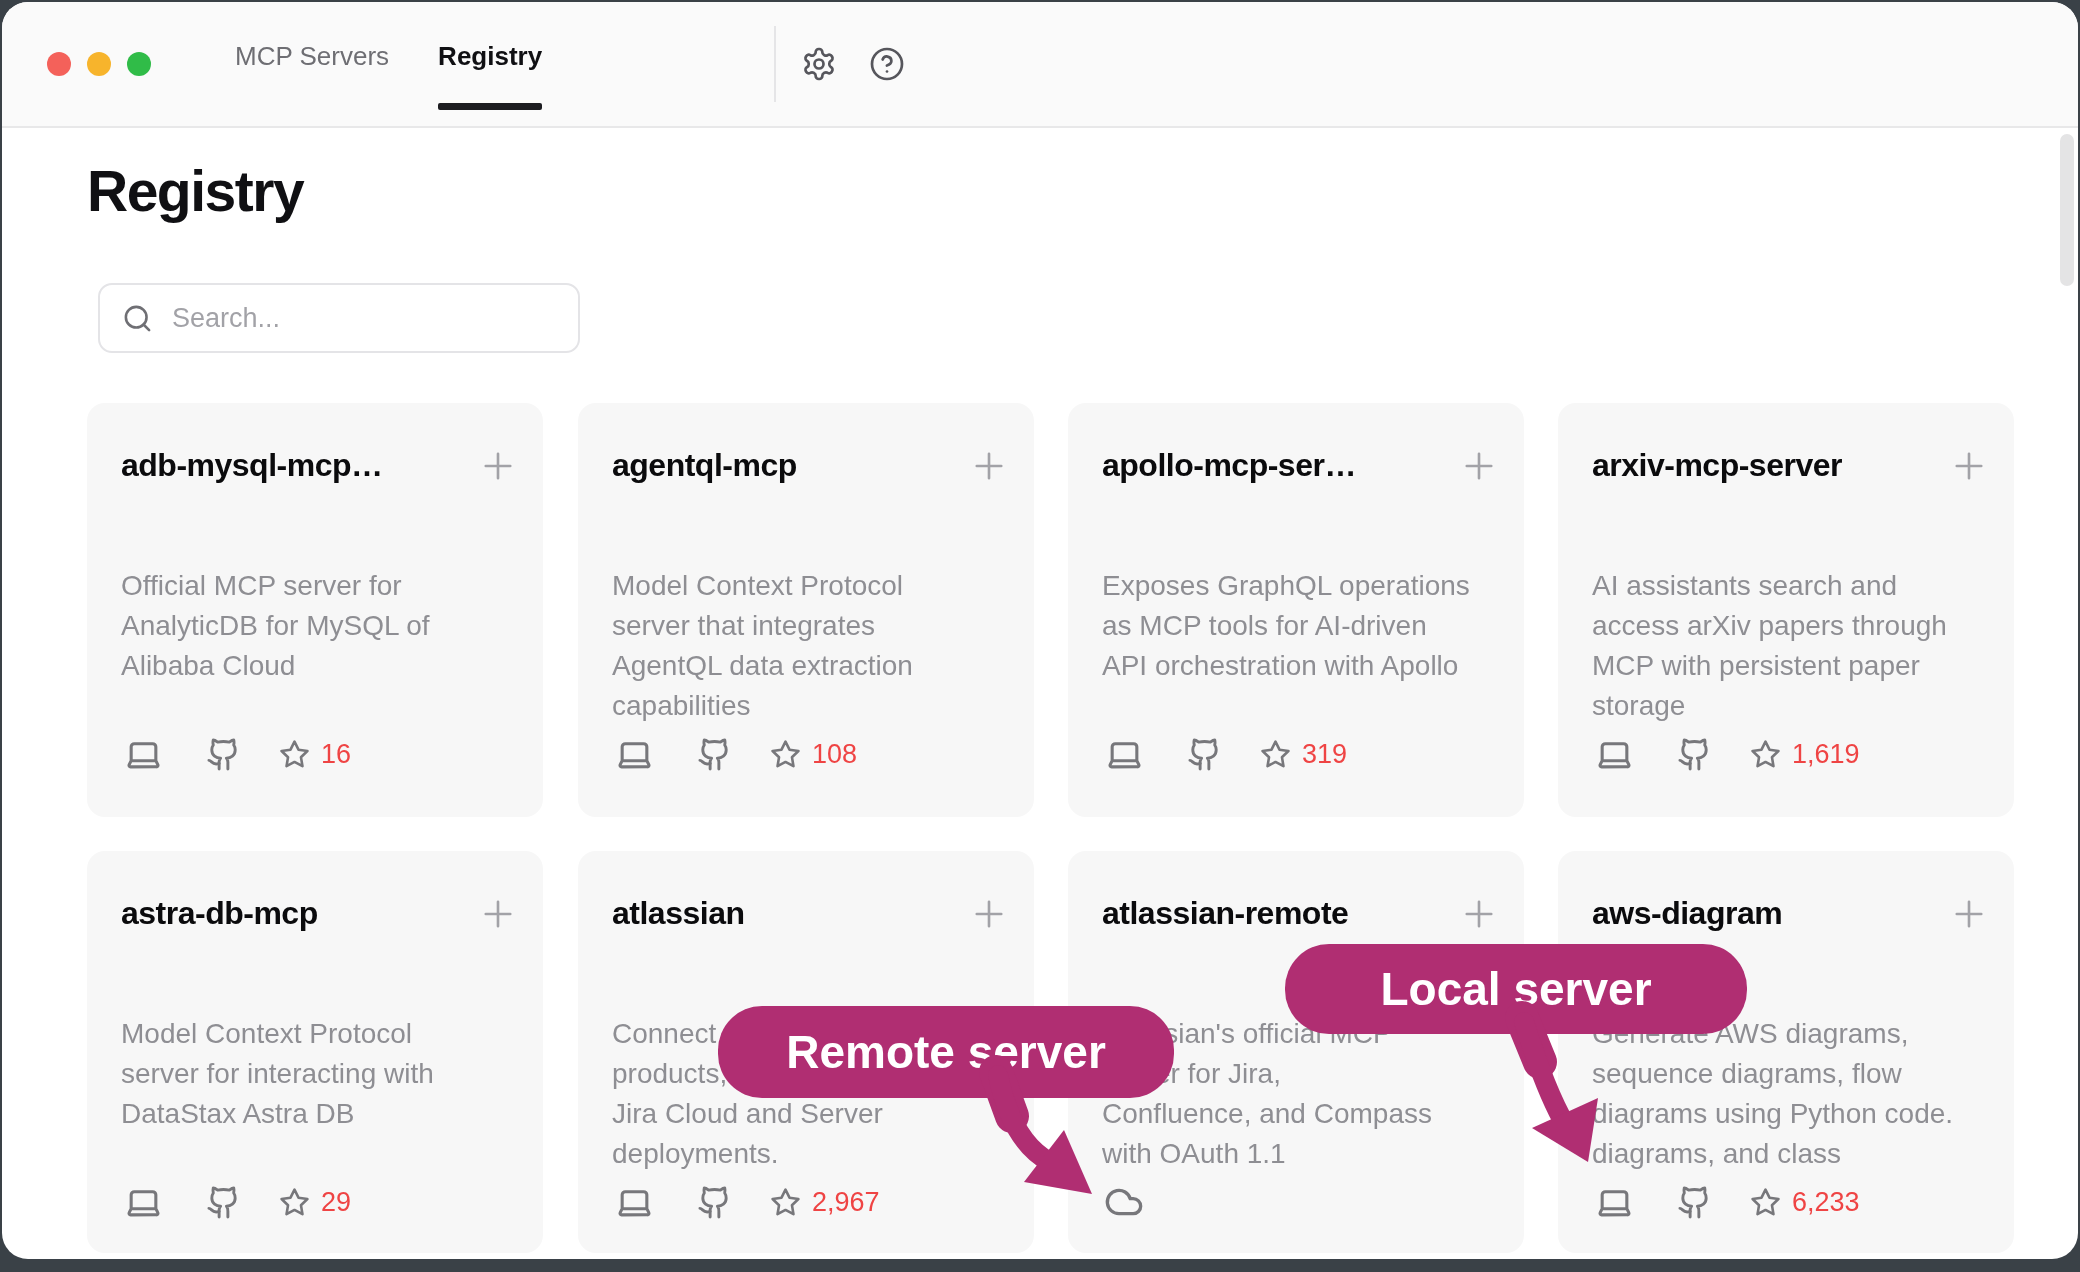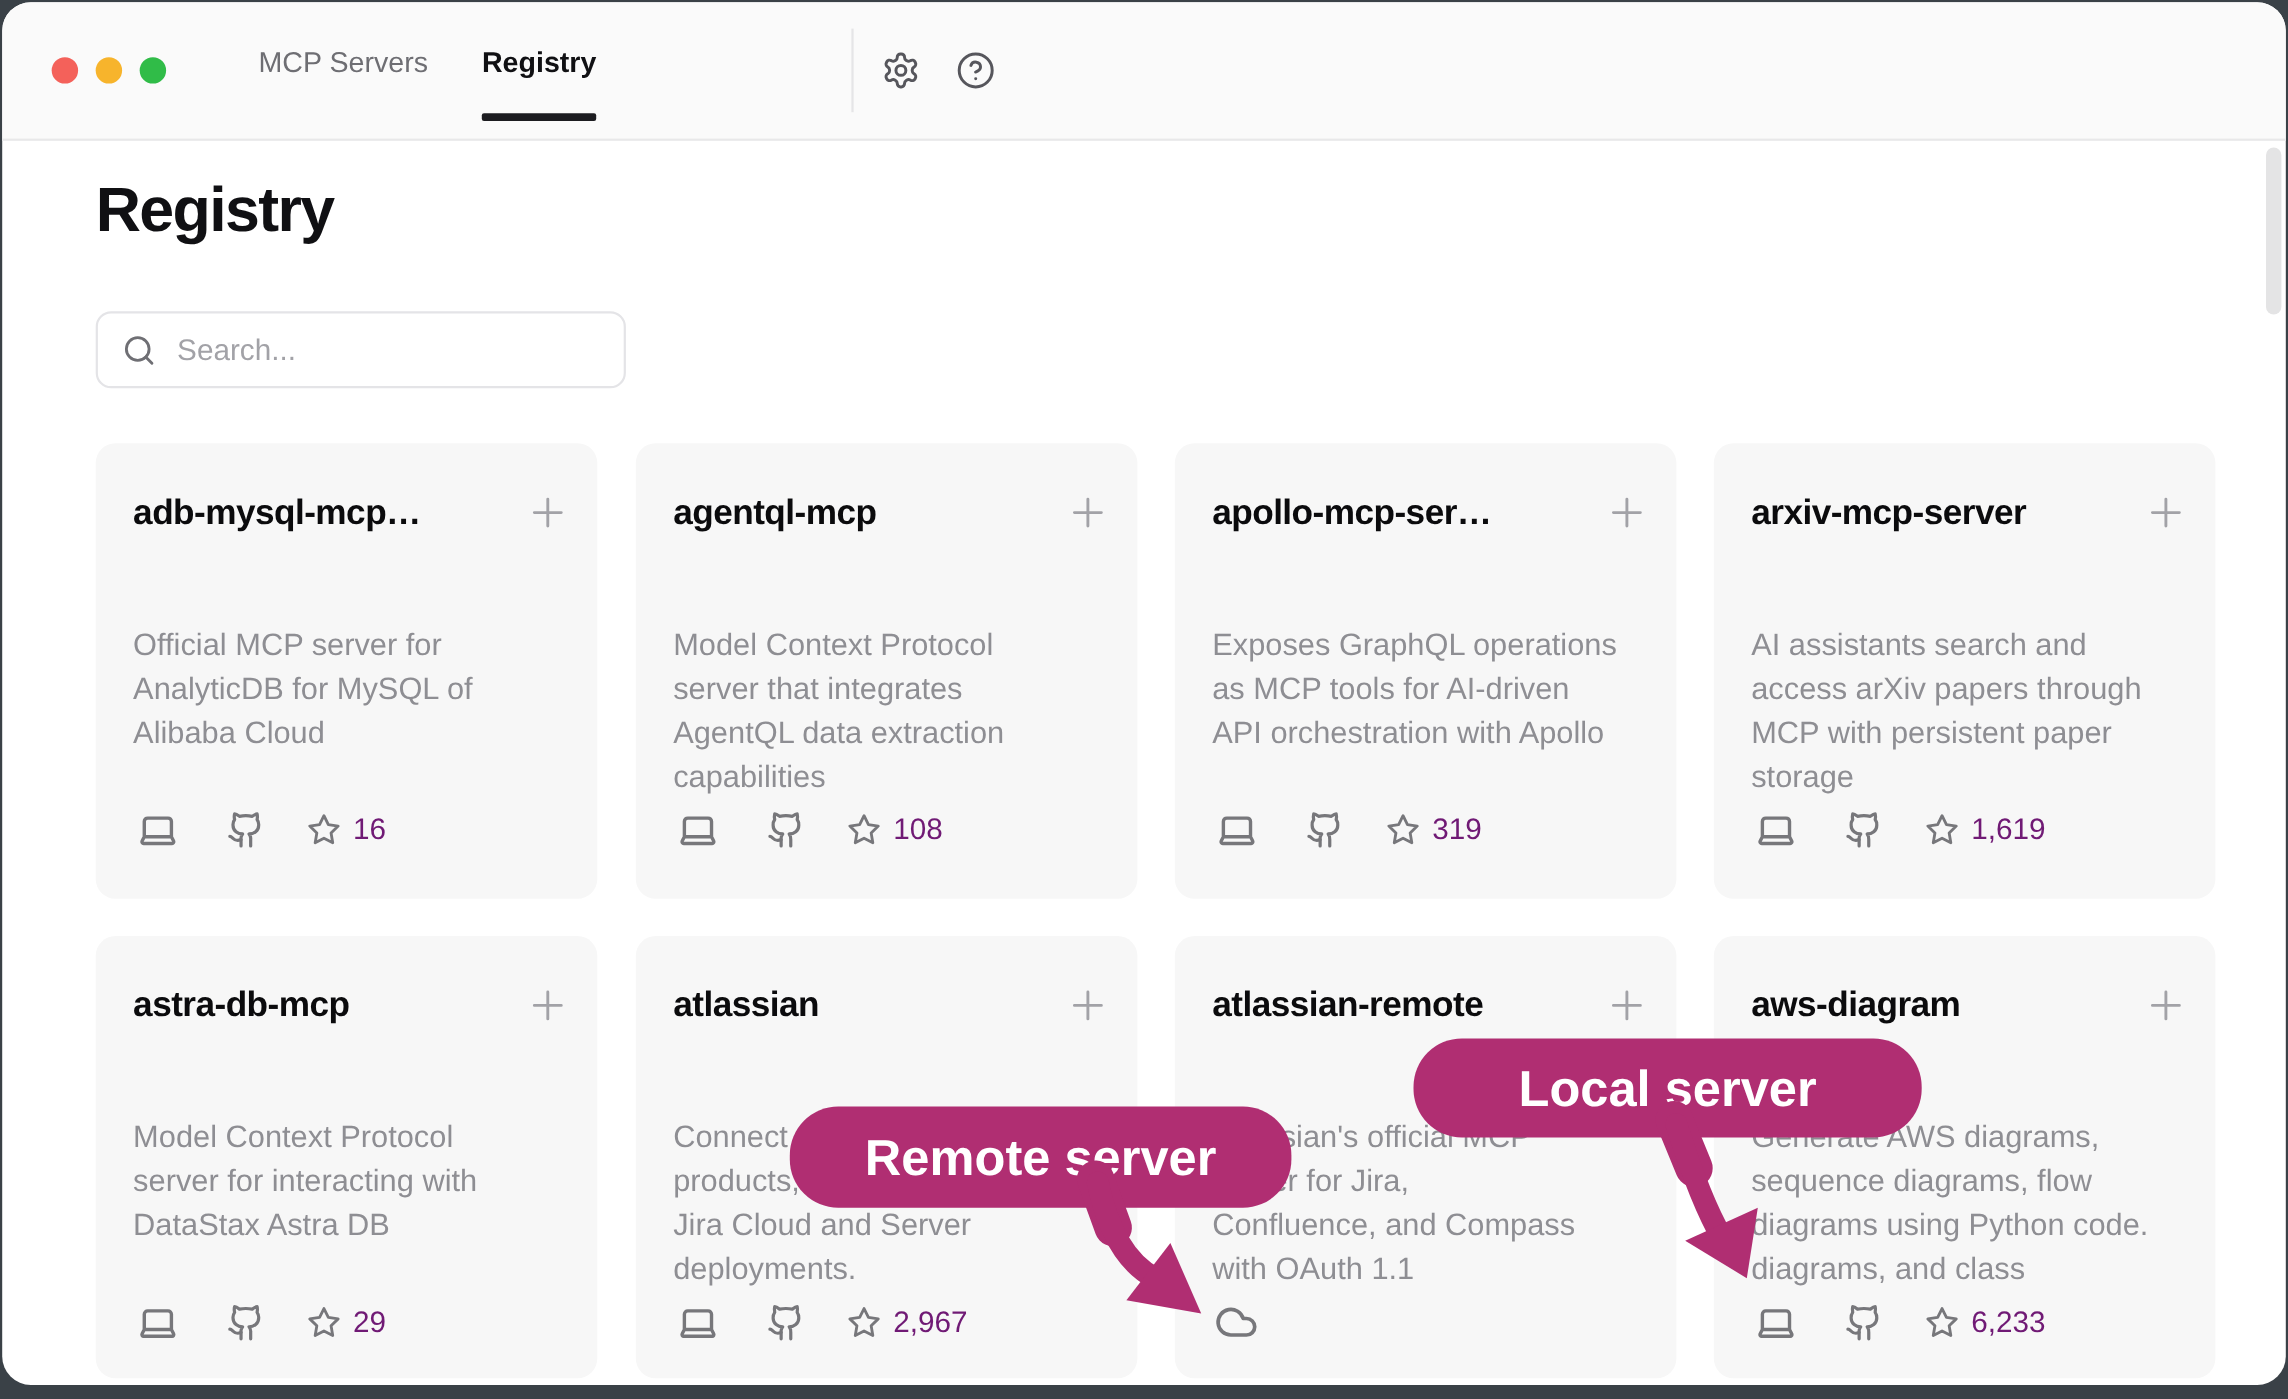--- a/index.html
+++ b/index.html
@@ -38,21 +38,21 @@
   .tb-btn svg{width:36px;height:36px}
   #gear-btn{left:799px}
   #help-btn{left:867px}
 
   
   .page-title{
     position:absolute;left:85px;top:156px;margin:0;
     font-size:57px;font-weight:800;letter-spacing:-1.5px;color:#101013;
   }
   .search{
-    position:absolute;left:85px;top:281px;width:482px;height:70px;box-sizing:border-box;
+    position:absolute;left:96px;top:281px;width:482px;height:70px;box-sizing:border-box;
     border:2px solid #e4e4e7;border-radius:14px;background:#fff;
     display:flex;align-items:center;padding-left:22px;gap:17px;
   }
   .search .s-icon{width:31px;height:31px;color:#6f6f74;flex:0 0 auto}
   .search input{
     border:0;outline:0;background:transparent;width:380px;
     font-size:27px;color:#333;font-family:inherit;
   }
   .search input::placeholder{color:#a2a2a7}
 
@@ -77,21 +77,21 @@
   .card .footer{
     position:absolute;left:38px;top:330px;height:42px;
     display:flex;align-items:center;color:#77777b;
   }
   .ic{display:inline-flex}
   .ic svg{width:100%;height:100%}
   .i-laptop{width:37px;height:37px;margin-right:44px}
   .i-github{width:35px;height:35px;margin-right:38px}
   .i-star{width:31px;height:31px;margin-right:11px}
   .i-cloud{width:40px;height:40px;margin-left:-2px}
-  .count{font-size:27px;color:#701a75}
+  .count{font-size:27px;color:#ef4444}
   .card:not(.remote) .i-cloud{display:none}
 
   .scroll-thumb{
     position:absolute;right:4px;top:132px;width:14px;height:152px;
     border-radius:7px;background:#e4e4e5;
   }
 
   
   .callout{
     position:absolute;z-index:50;display:flex;align-items:center;justify-content:center;

